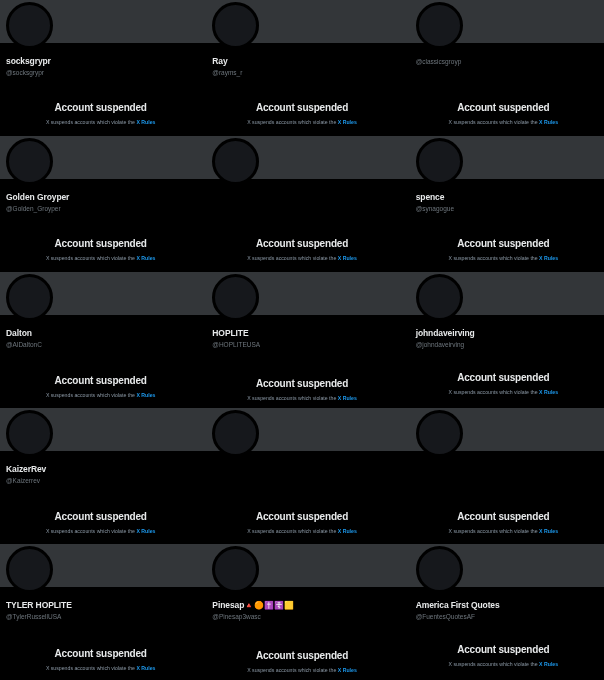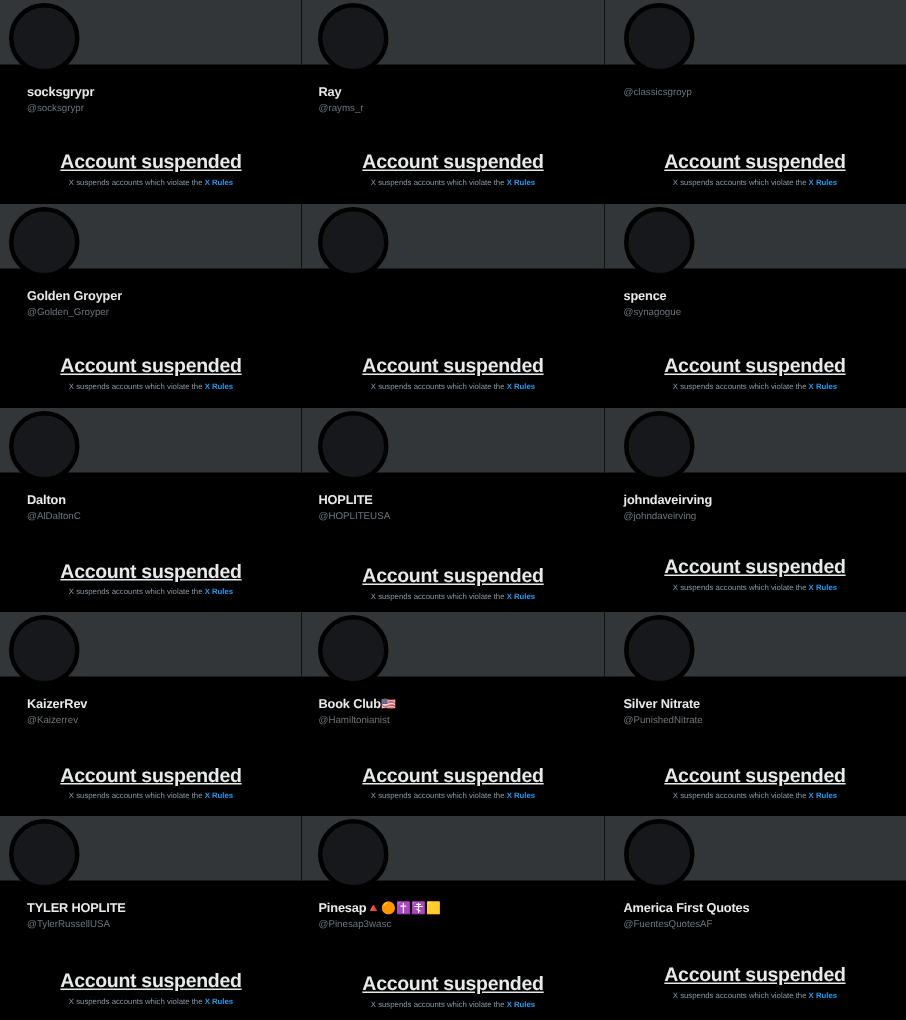--- a/index.html
+++ b/index.html
@@ -49,21 +49,21 @@
     background: #16181c;
     border: 3px solid #000000;
     z-index: 3;
   }
   .card.c2 .avatar { left: 11px; }
   .card.c3 .avatar { left: 13px; }
 
   
   .identity {
     position: relative;
-    padding: 13px 6px 0 18px;
+    padding: 13px 6px 0 6px;
     flex: 0 0 auto;
     z-index: 2;
   }
   .card.c2 .identity { padding-left: 11px; }
   .card.c3 .identity { padding-left: 13px; }
 
   .display-name {
     color: #e7e9ea;
     font-size: 8.5px;
     font-weight: bold;
@@ -91,25 +91,24 @@
     display: flex;
     flex-direction: column;
     justify-content: flex-end;
     align-items: center;
     padding-bottom: 9px;
     text-align: center;
   }
 
   .suspend-title {
     color: #e7e9ea;
-    font-size: 13px;
+    font-size: 10px;
     font-weight: bold;
     line-height: 14px;
     letter-spacing: -0.2px;
-    text-decoration: underline;
   }
 
   .suspend-sub {
     color: #8b98a5;
     font-size: 5.2px;
     line-height: 8px;
     margin-top: 3px;
     white-space: nowrap;
   }
 
@@ -258,36 +257,28 @@
       </div>
       <div class="suspend-block">
         <div class="suspend-title">Account suspended</div>
         <div class="suspend-sub"><span>X suspends accounts which violate the </span><a class="rules-link" href="#">X Rules</a></div>
       </div>
     </div>
     <div class="card r4 c2">
       <div class="banner">
         <div class="avatar"></div>
       </div>
-      <div class="identity">
-        <div class="display-name"><span>Book Club</span><span class="emoji">🇺🇸</span></div>
-        <div class="handle">@Hamiltonianist</div>
-      </div>
       <div class="suspend-block">
         <div class="suspend-title">Account suspended</div>
         <div class="suspend-sub"><span>X suspends accounts which violate the </span><a class="rules-link" href="#">X Rules</a></div>
       </div>
     </div>
     <div class="card r4 c3">
       <div class="banner">
         <div class="avatar"></div>
-      </div>
-      <div class="identity">
-        <div class="display-name"><span>Silver Nitrate</span><span class="emoji"></span></div>
-        <div class="handle">@PunishedNitrate</div>
       </div>
       <div class="suspend-block">
         <div class="suspend-title">Account suspended</div>
         <div class="suspend-sub"><span>X suspends accounts which violate the </span><a class="rules-link" href="#">X Rules</a></div>
       </div>
     </div>
     <div class="card r5 c1">
       <div class="banner">
         <div class="avatar"></div>
       </div>

